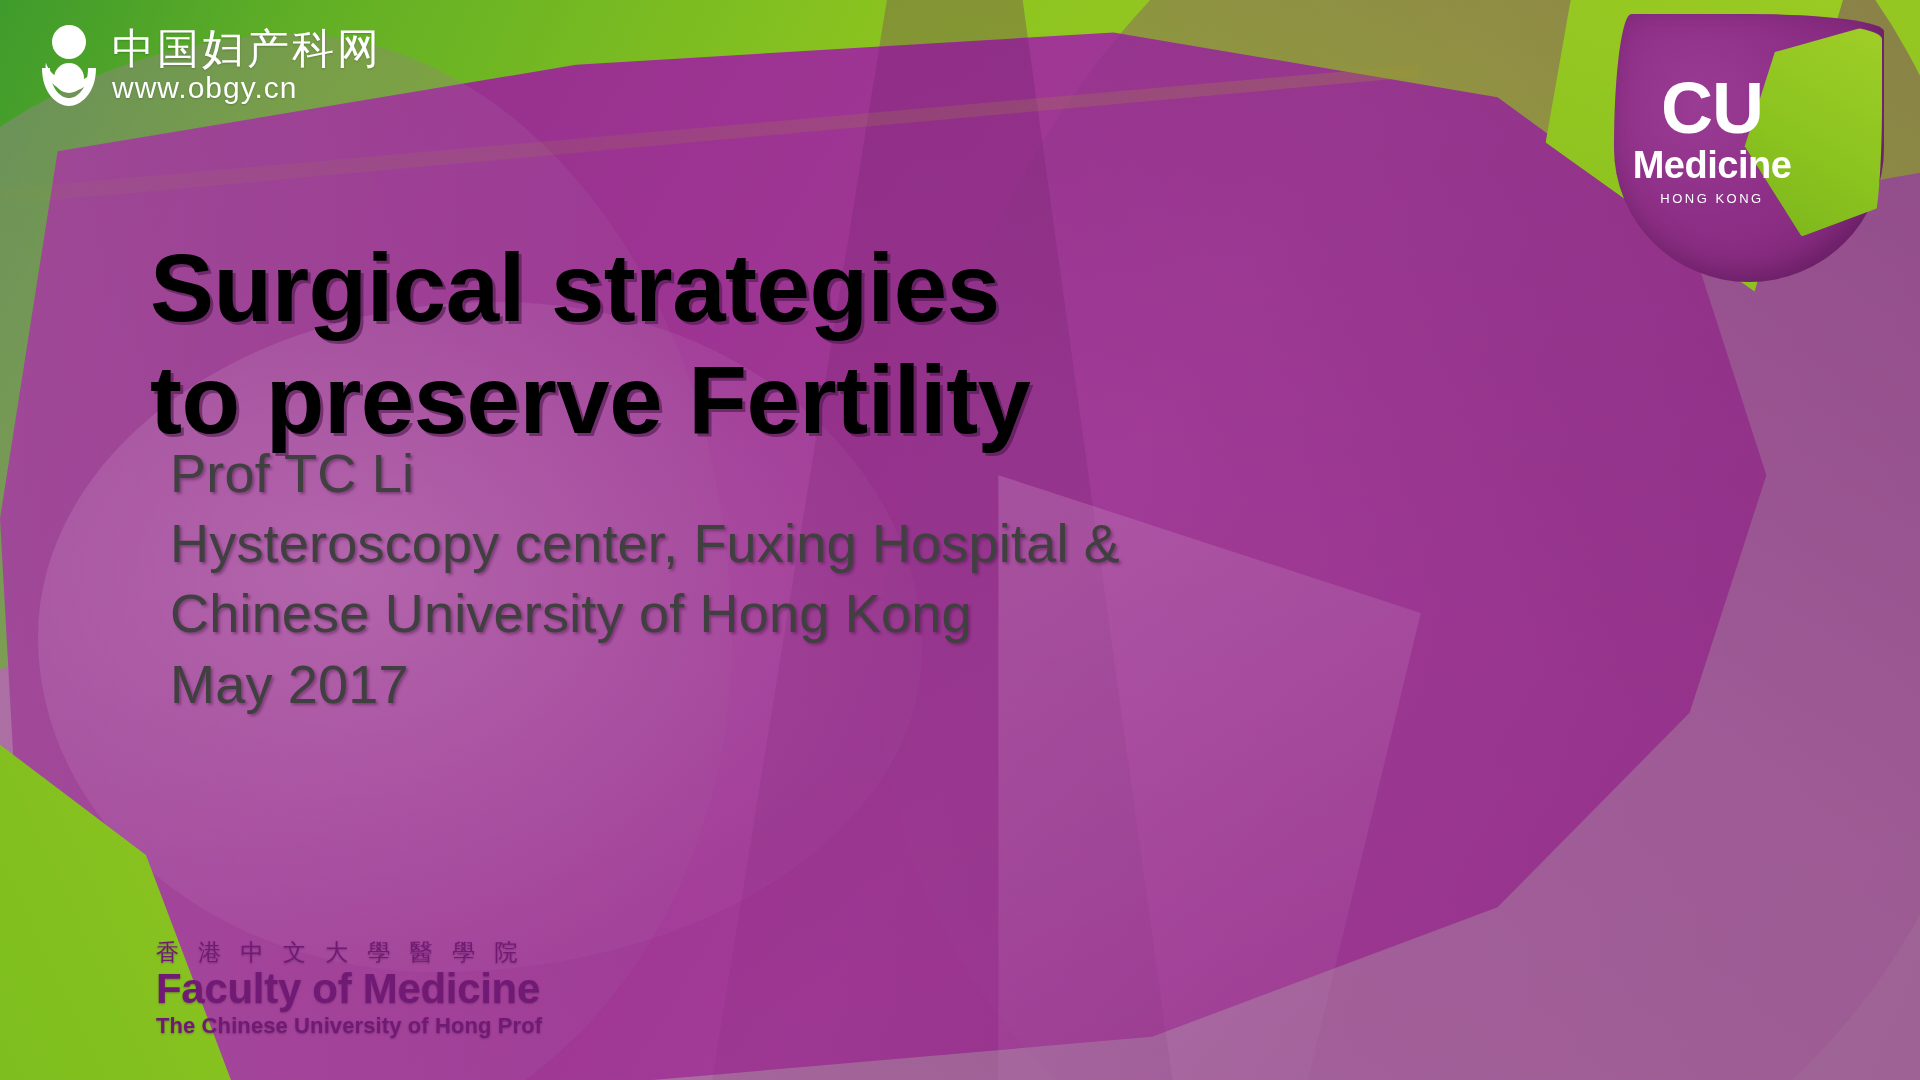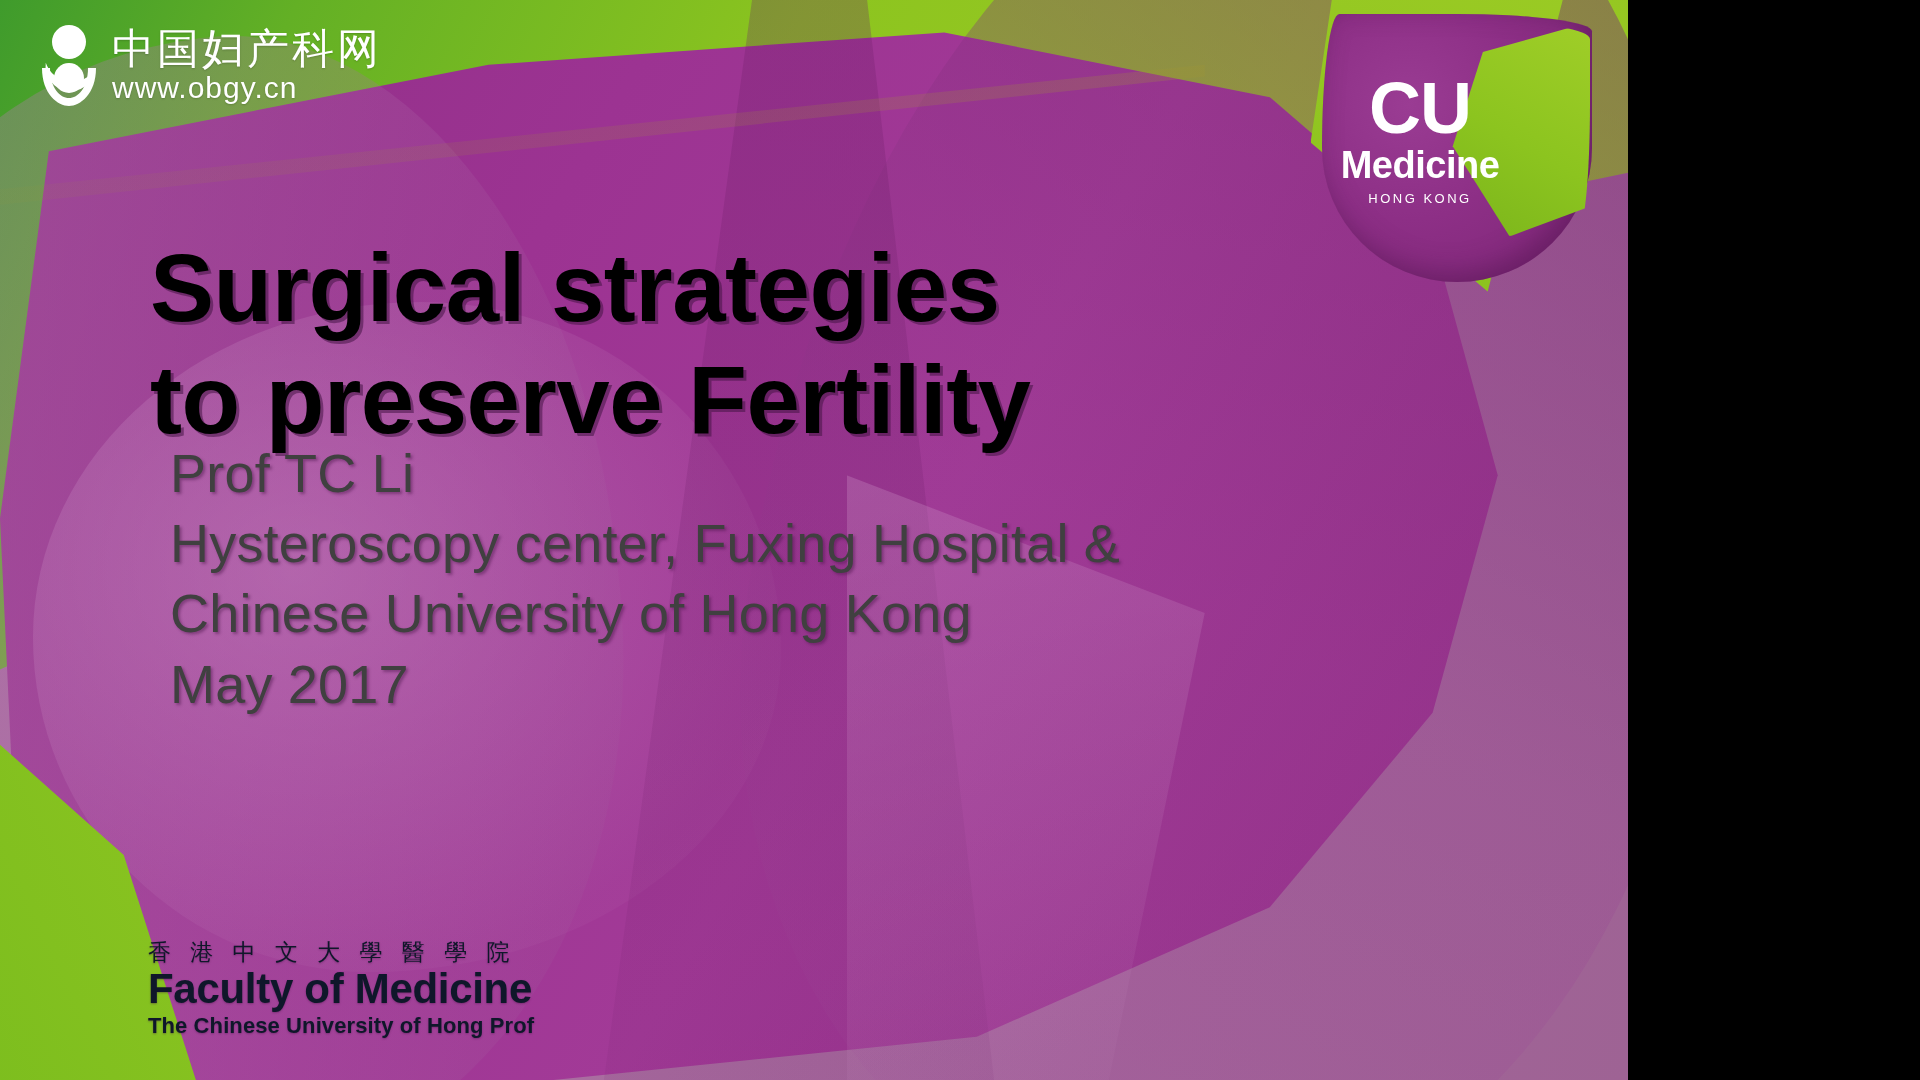--- a/index.html
+++ b/index.html
@@ -9,21 +9,21 @@
   }
   body {
     width: 1920px;
     height: 1080px;
     overflow: hidden;
     font-family: "Liberation Sans", sans-serif;
   }
 
   #slide {
     position: relative;
-    width: 1628px;
+    width: 1920px;
     height: 1080px;
     overflow: hidden;
     background: #8dc41f;
   }
 
   
   .bg-layer {
     position: absolute;
     inset: 0;
     pointer-events: none;
@@ -252,23 +252,23 @@
     font-weight: 400;
     line-height: 1.30;
     letter-spacing: 0.2px;
     text-shadow: 2px 2px 3px rgba(70,20,70,0.45);
   }
   .sub-line { display: block; white-space: nowrap; }
 
   
   .faculty {
     position: absolute;
-    left: 148px;
+    left: 156px;
     bottom: 42px;
-    color: #0f172a;
+    color: #701a75;
     text-shadow: 0 1px 2px rgba(70,20,70,0.4);
   }
   .fac-cn {
     font-size: 23px;
     letter-spacing: 6px;
     font-family: "DejaVu Sans", sans-serif;
     line-height: 1.1;
   }
   .fac-main {
     font-size: 42px;

